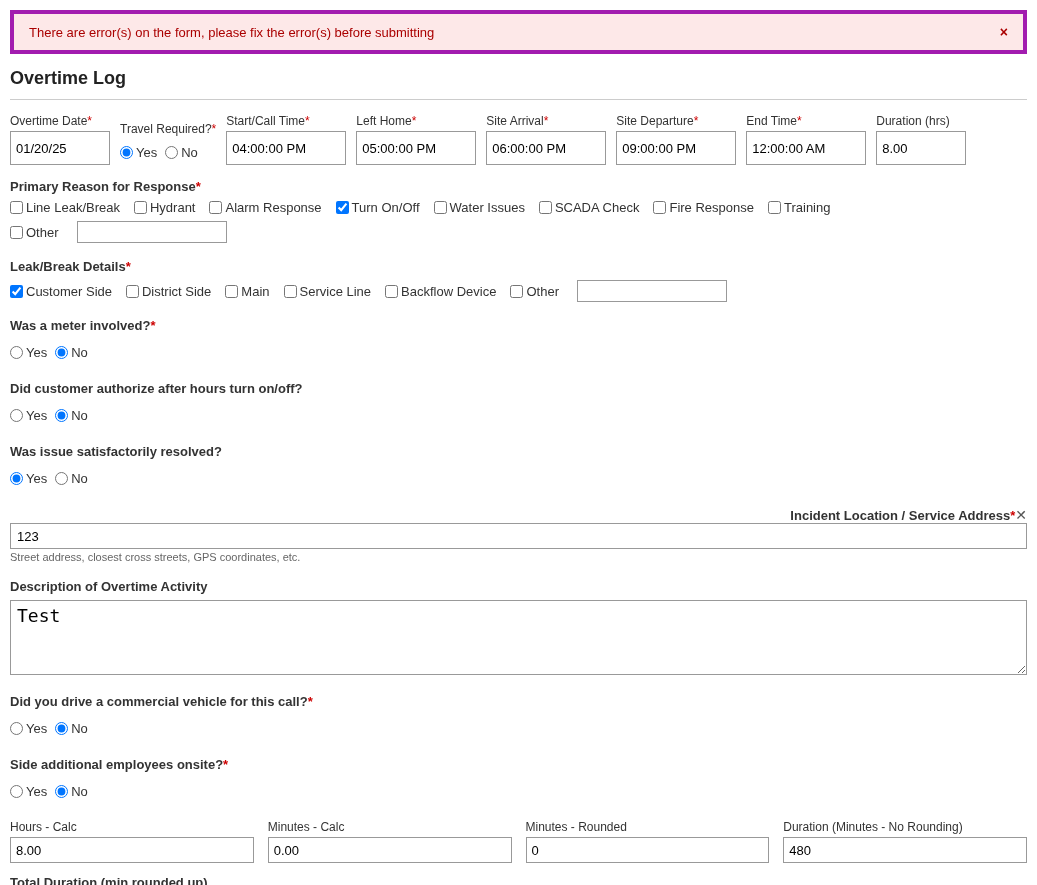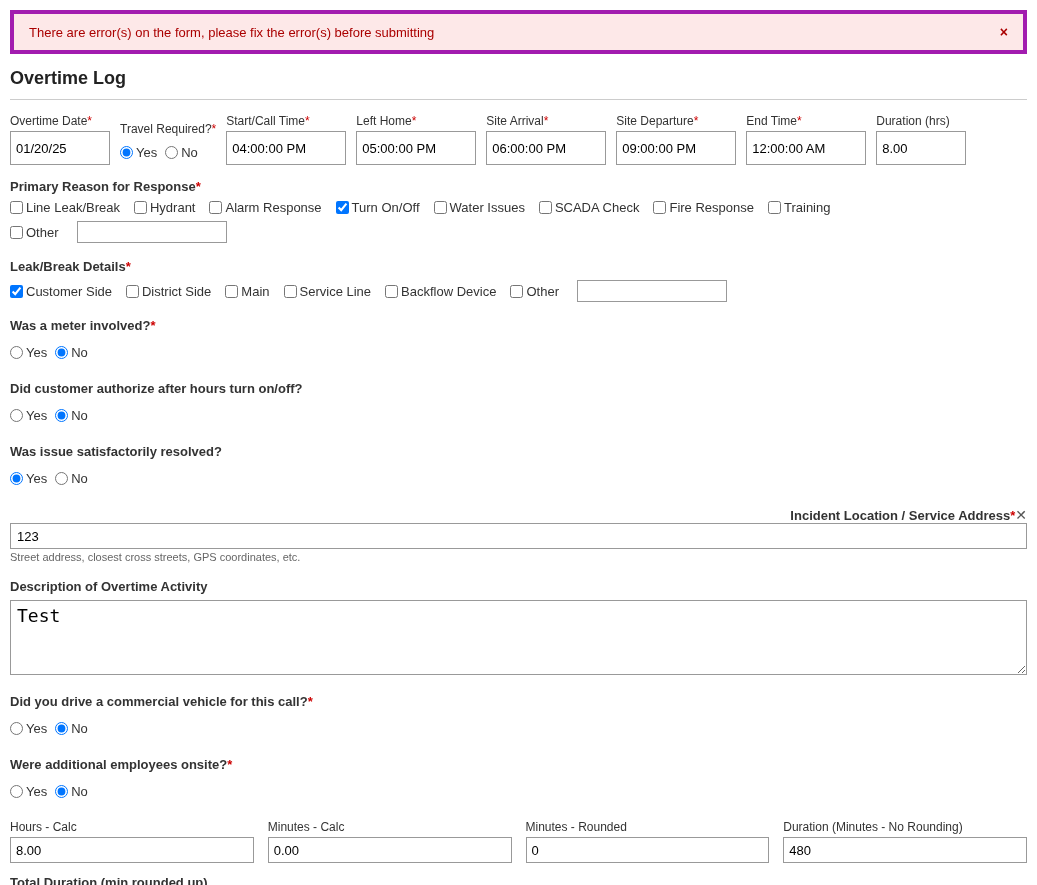--- a/index.html
+++ b/index.html
@@ -407,21 +407,21 @@
     </label>
     <label>
       <input type="radio" name="commercial_vehicle" value="no" checked="" style="">
       <span>No</span>
     </label>
   </div>
 </div>
 
 <div class="section-block">
   <div class="section-label">
-    <span>Were additional employees onsite?</span><span class="required">*</span>
+    <span>Side additional employees onsite?</span><span class="required">*</span>
   </div>
   <div class="radio-group">
     <label>
       <input type="radio" name="additional_employees" value="yes" style="">
       <span>Yes</span>
     </label>
     <label>
       <input type="radio" name="additional_employees" value="no" checked="" style="">
       <span>No</span>
     </label>

